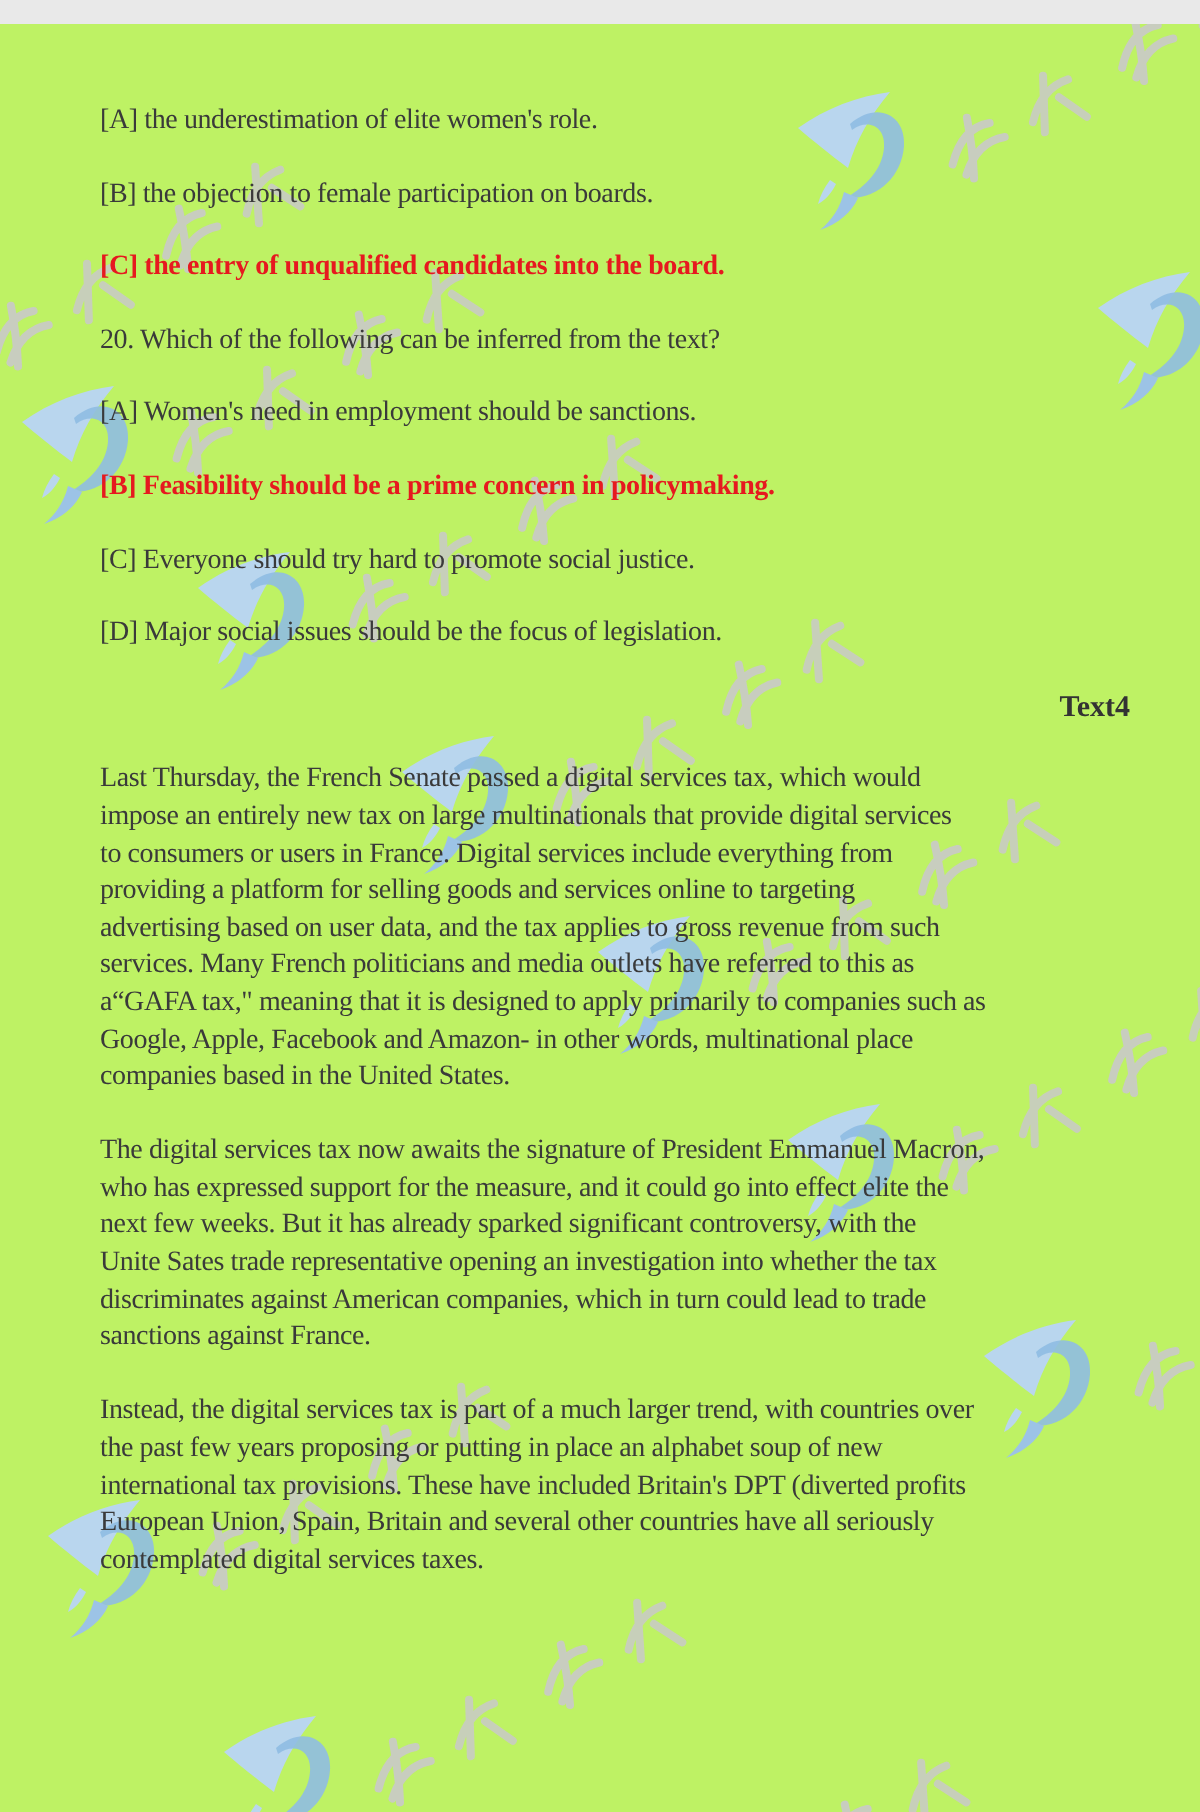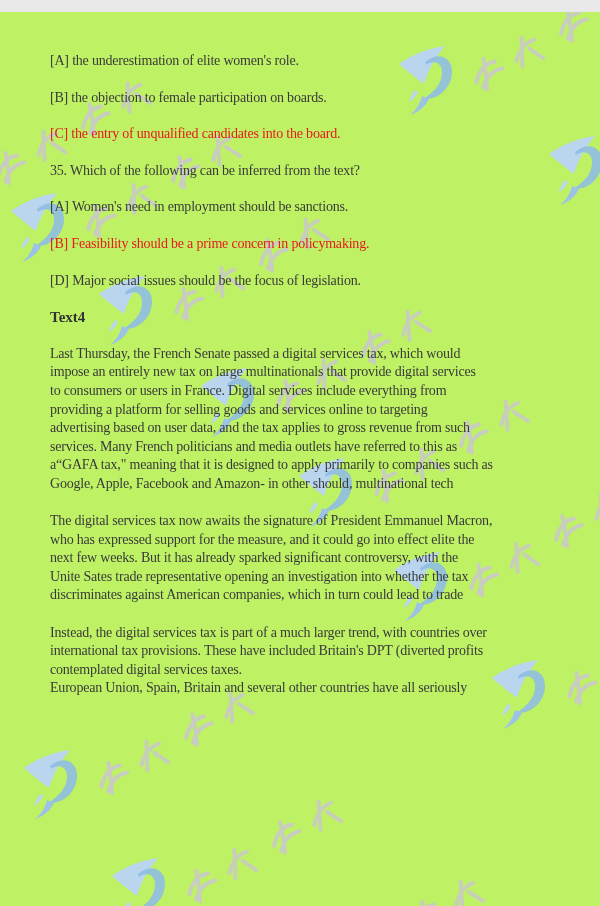--- a/index.html
+++ b/index.html
@@ -14,26 +14,26 @@
     padding-left:41px;
   }
   .wm-layer{position:absolute;inset:0;z-index:1;pointer-events:none;}
   .wm{position:absolute;width:240px;height:150px;}
   .content{position:absolute;left:50px;top:40px;width:540px;z-index:2;}
   p.row{
     margin:0 0 18px 0;
     font-size:14px;line-height:18.6px;letter-spacing:-0.2px;
     white-space:nowrap;
   }
-  .red{color:#e6191f;font-weight:normal;}
+  .red{color:#e6191f;font-weight:bold;}
   .heading{
     width:515px;
     margin:0 0 18px 0;
     font-size:15px;font-weight:bold;color:#333333;
-    text-align:left;line-height:18.6px;
+    text-align:right;line-height:18.6px;
   }
   .para{margin:0 0 18.6px 0;}
   .para .ln{
     font-size:14px;line-height:18.6px;letter-spacing:-0.2px;
     white-space:nowrap;
   }
 </style>
 </head>
 <body>
 
@@ -281,46 +281,50 @@
     </g>
   </svg>
     </div>
 
   <div class="content">
 
     <p class="row">[A] the underestimation of elite women's role.</p>
     <p class="row">[B] the objection to female participation on boards.</p>
     <p class="row red">[C] the entry of unqualified candidates into the board.</p>
 
-    <p class="row">35. Which of the following can be inferred from the text?</p>
+    <p class="row">20. Which of the following can be inferred from the text?</p>
 
     <p class="row">[A] Women's need in employment should be sanctions.</p>
     <p class="row red">[B] Feasibility should be a prime concern in policymaking.</p>
+    <p class="row">[C] Everyone should try hard to promote social justice.</p>
     <p class="row">[D] Major social issues should be the focus of legislation.</p>
 
     <h2 class="heading">Text4</h2>
 
     <div class="para">
         <div class="ln">Last Thursday, the French Senate passed a digital services tax, which would</div>
         <div class="ln">impose an entirely new tax on large multinationals that provide digital services</div>
         <div class="ln">to consumers or users in France. Digital services include everything from</div>
         <div class="ln">providing a platform for selling goods and services online to targeting</div>
         <div class="ln">advertising based on user data, and the tax applies to gross revenue from such</div>
         <div class="ln">services. Many French politicians and media outlets have referred to this as</div>
         <div class="ln">a“GAFA tax," meaning that it is designed to apply primarily to companies such as</div>
-        <div class="ln">Google, Apple, Facebook and Amazon- in other should, multinational tech</div>
+        <div class="ln">Google, Apple, Facebook and Amazon- in other words, multinational place</div>
+        <div class="ln">companies based in the United States.</div>
       </div>
     <div class="para">
         <div class="ln">The digital services tax now awaits the signature of President Emmanuel Macron,</div>
         <div class="ln">who has expressed support for the measure, and it could go into effect elite the</div>
         <div class="ln">next few weeks. But it has already sparked significant controversy, with the</div>
         <div class="ln">Unite Sates trade representative opening an investigation into whether the tax</div>
         <div class="ln">discriminates against American companies, which in turn could lead to trade</div>
+        <div class="ln">sanctions against France.</div>
       </div>
     <div class="para">
         <div class="ln">Instead, the digital services tax is part of a much larger trend, with countries over</div>
+        <div class="ln">the past few years proposing or putting in place an alphabet soup of new</div>
         <div class="ln">international tax provisions. These have included Britain's DPT (diverted profits</div>
+        <div class="ln">European Union, Spain, Britain and several other countries have all seriously</div>
         <div class="ln">contemplated digital services taxes.</div>
-        <div class="ln">European Union, Spain, Britain and several other countries have all seriously</div>
       </div>
 
   </div>
 </div>
 
 </body></html>

